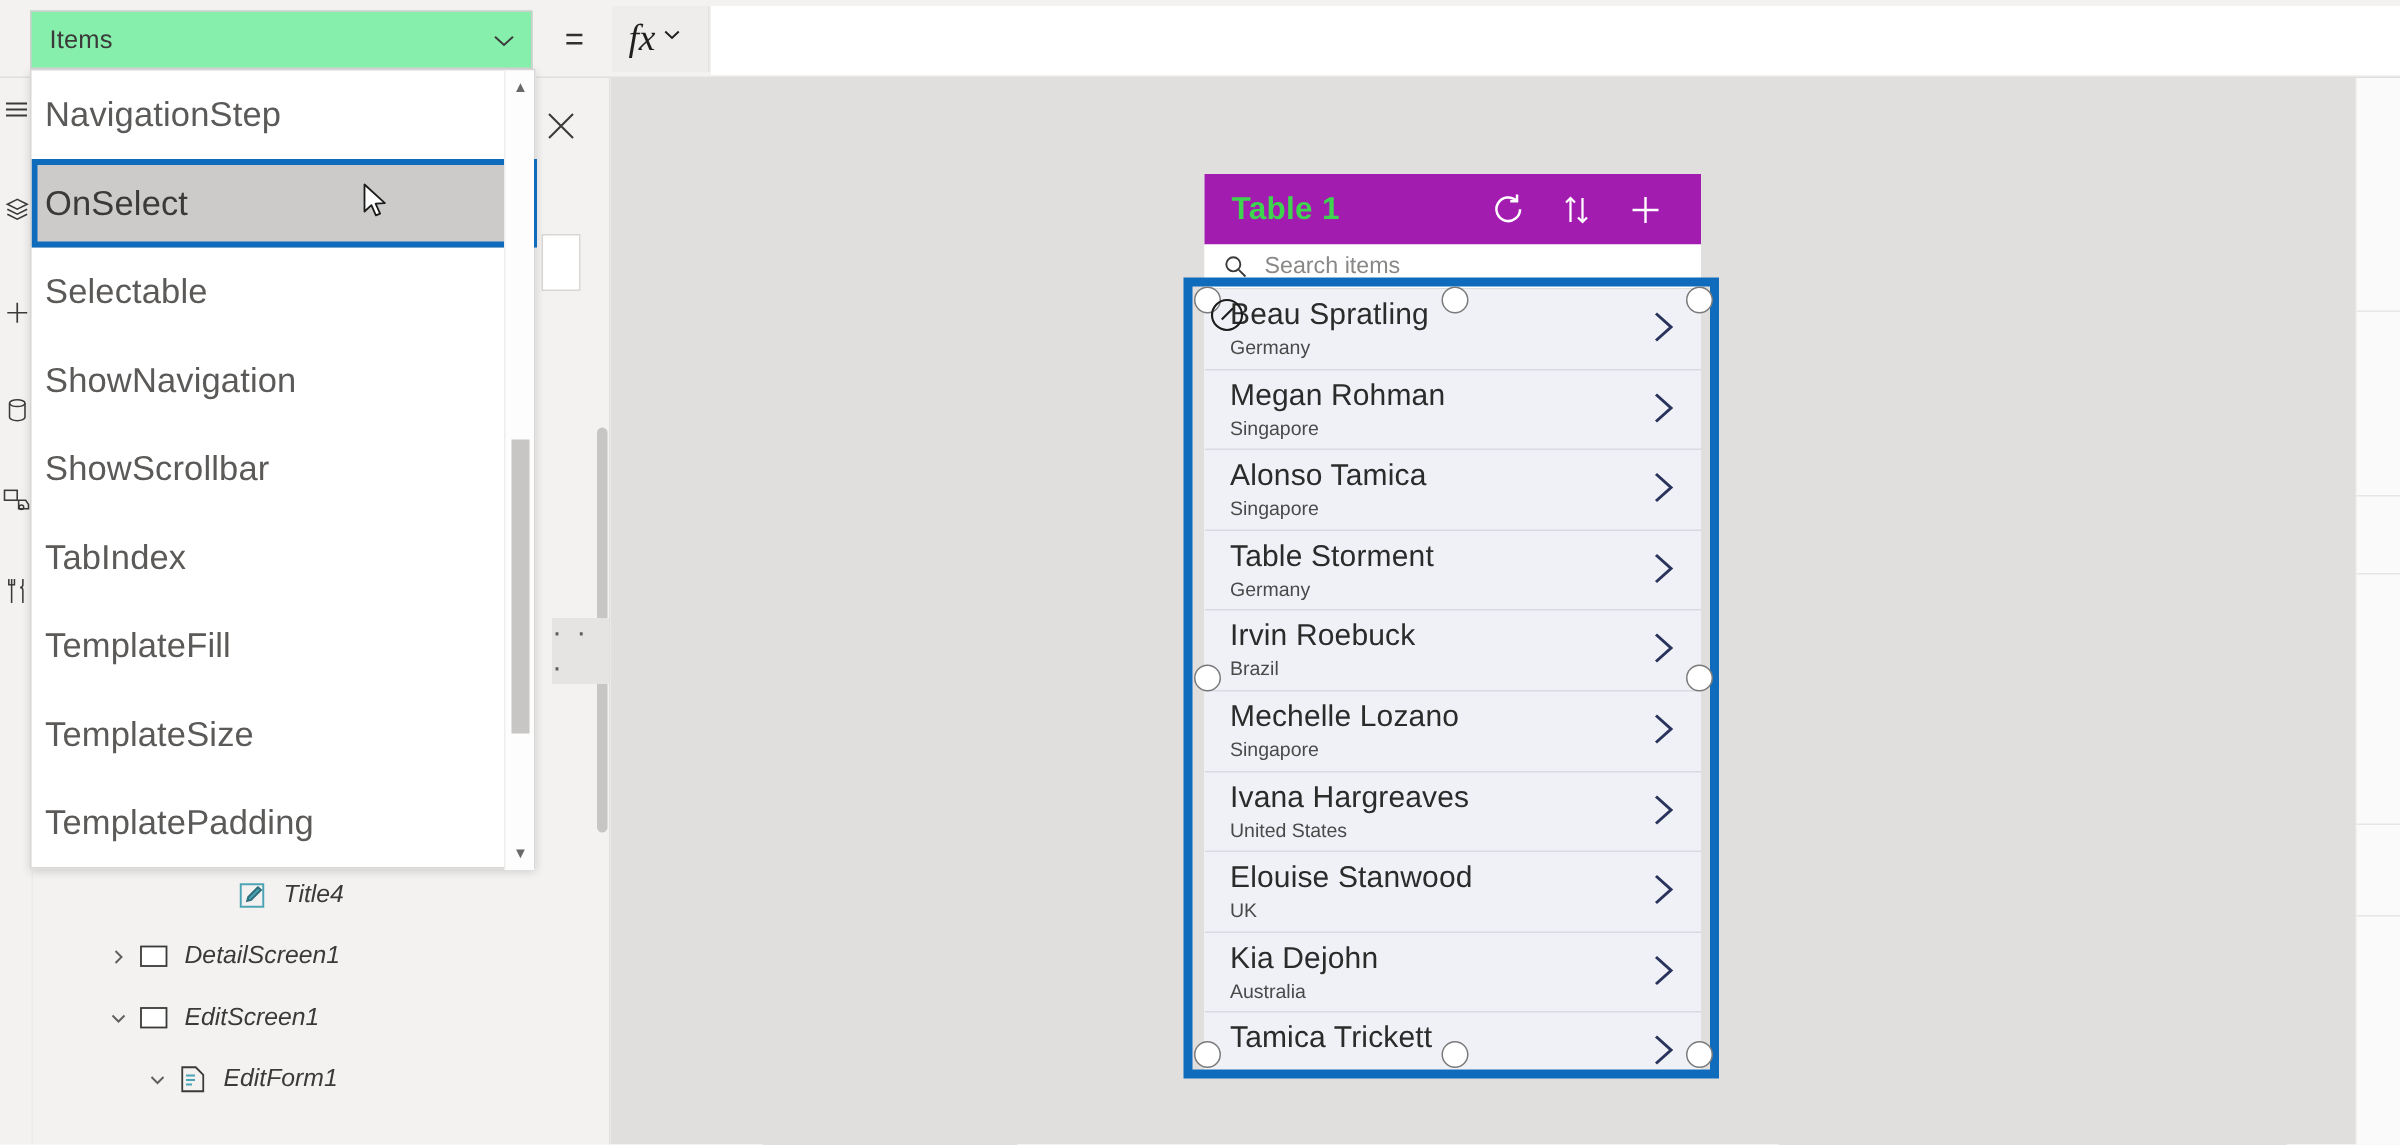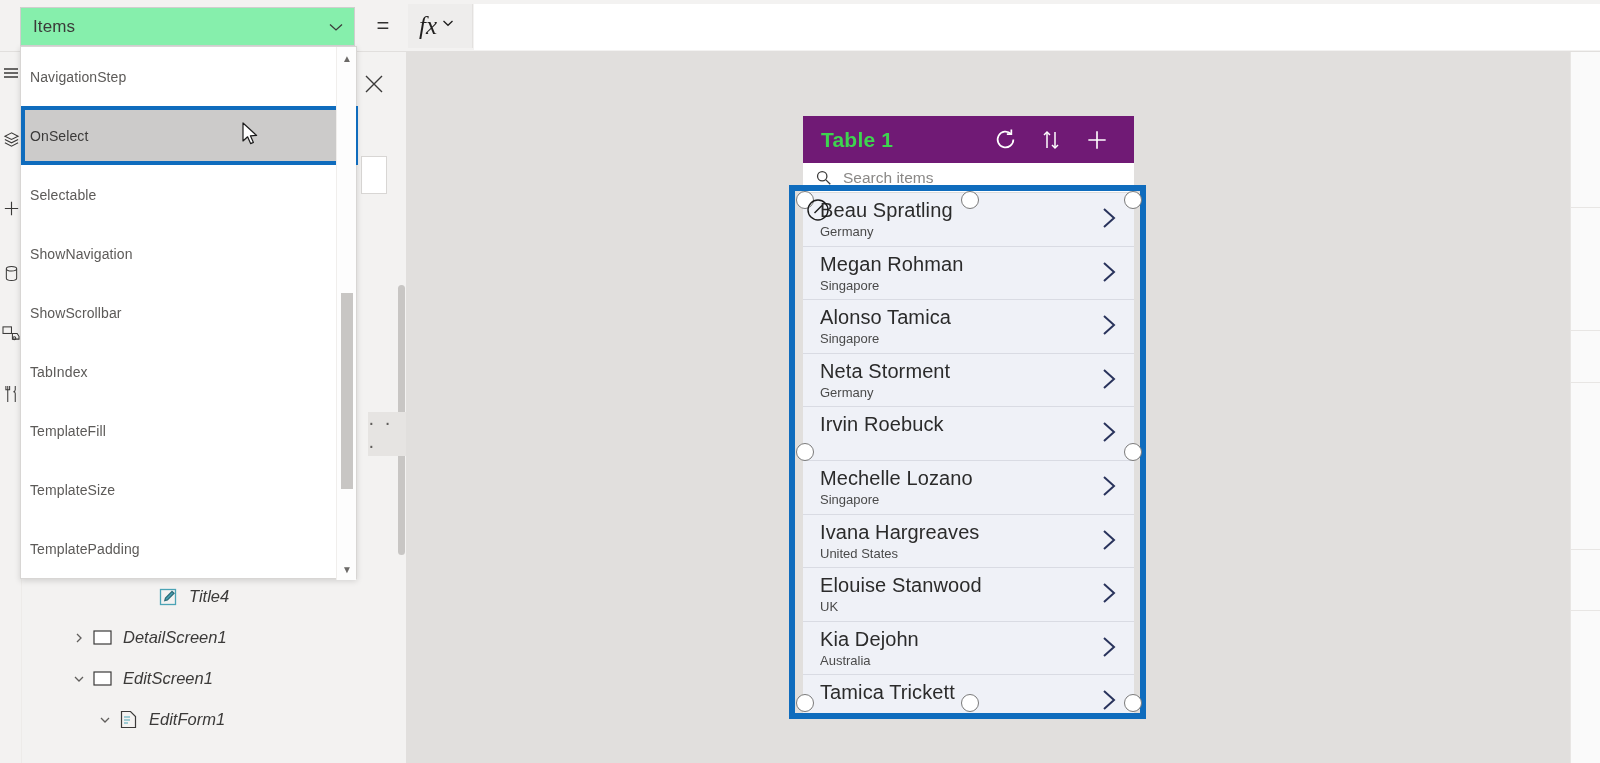--- a/index.html
+++ b/index.html
@@ -94,21 +94,21 @@
 
   
   .dd {
     position: absolute; left: 20px; top: 46px; width: 337px; height: 533px;
     background: #ffffff; border: 1px solid #d8d6d4; z-index: 20;
     box-shadow: 0 2px 6px rgba(0,0,0,.14);
   }
   .dd-list { position: absolute; left: 0; top: 0; width: 337px; height: 533px; overflow: hidden; }
   .dd-item {
     height: 59px; display: flex; align-items: center;
-    padding-left: 9px; font-size: 14px; color: #5c5a58; letter-spacing: .1px;
+    padding-left: 9px; font-size: 23px; color: #5c5a58; letter-spacing: .1px;
   }
   .dd-item.sel {
     background: #cccbca; color: #3b3a39;
     border: 4px solid #0f6cbd;
     margin: 0 0 0 0; height: 59px;
     padding-left: 5px;
   }
   .dd-scrollbar {
     position: absolute; right: 0; top: 0; width: 20px; height: 533px;
     background: #fdfdfd; border-left: 1px solid #f0eeec;
@@ -137,21 +137,21 @@
   }
   .rp-div { position: absolute; left: 0; width: 30px; height: 1px; background: #e8e6e4; }
 
   
   .app {
     position: absolute; left: 803px; top: 116px; width: 331px; height: 597px;
     background: #ffffff;
   }
   .app-header {
     position: absolute; left: 0; top: 0; width: 331px; height: 47px;
-    background: #701a75; display: flex; align-items: center; padding: 0 14px 0 18px;
+    background: #a21caf; display: flex; align-items: center; padding: 0 14px 0 18px;
   }
   .app-title {
     flex: 1; color: #3ed44f; font-size: 21px; font-weight: 600; letter-spacing: .2px;
   }
   .hdr-ico {
     width: 46px; height: 47px; display: flex; align-items: center; justify-content: center;
     color: #ffffff;
   }
   .searchbar {
     position: absolute; left: 0; top: 47px; width: 331px; height: 30px;
@@ -254,28 +254,29 @@
             </svg></div>
         </div>
         <div class="grow">
           <div class="gname">Alonso Tamica</div>
           <div class="gsub">Singapore</div>
           <div class="garrow"><svg width="22" height="26" viewBox="0 0 22 26" fill="none" stroke="#29335c" stroke-width="2">
               <path d="M6 4l10 9-10 9"></path>
             </svg></div>
         </div>
         <div class="grow">
-          <div class="gname">Neta Storment</div>
+          <div class="gname">Table Storment</div>
           <div class="gsub">Germany</div>
           <div class="garrow"><svg width="22" height="26" viewBox="0 0 22 26" fill="none" stroke="#29335c" stroke-width="2">
               <path d="M6 4l10 9-10 9"></path>
             </svg></div>
         </div>
         <div class="grow">
           <div class="gname">Irvin Roebuck</div>
+          <div class="gsub">Brazil</div>
           <div class="garrow"><svg width="22" height="26" viewBox="0 0 22 26" fill="none" stroke="#29335c" stroke-width="2">
               <path d="M6 4l10 9-10 9"></path>
             </svg></div>
         </div>
         <div class="grow">
           <div class="gname">Mechelle Lozano</div>
           <div class="gsub">Singapore</div>
           <div class="garrow"><svg width="22" height="26" viewBox="0 0 22 26" fill="none" stroke="#29335c" stroke-width="2">
               <path d="M6 4l10 9-10 9"></path>
             </svg></div>

